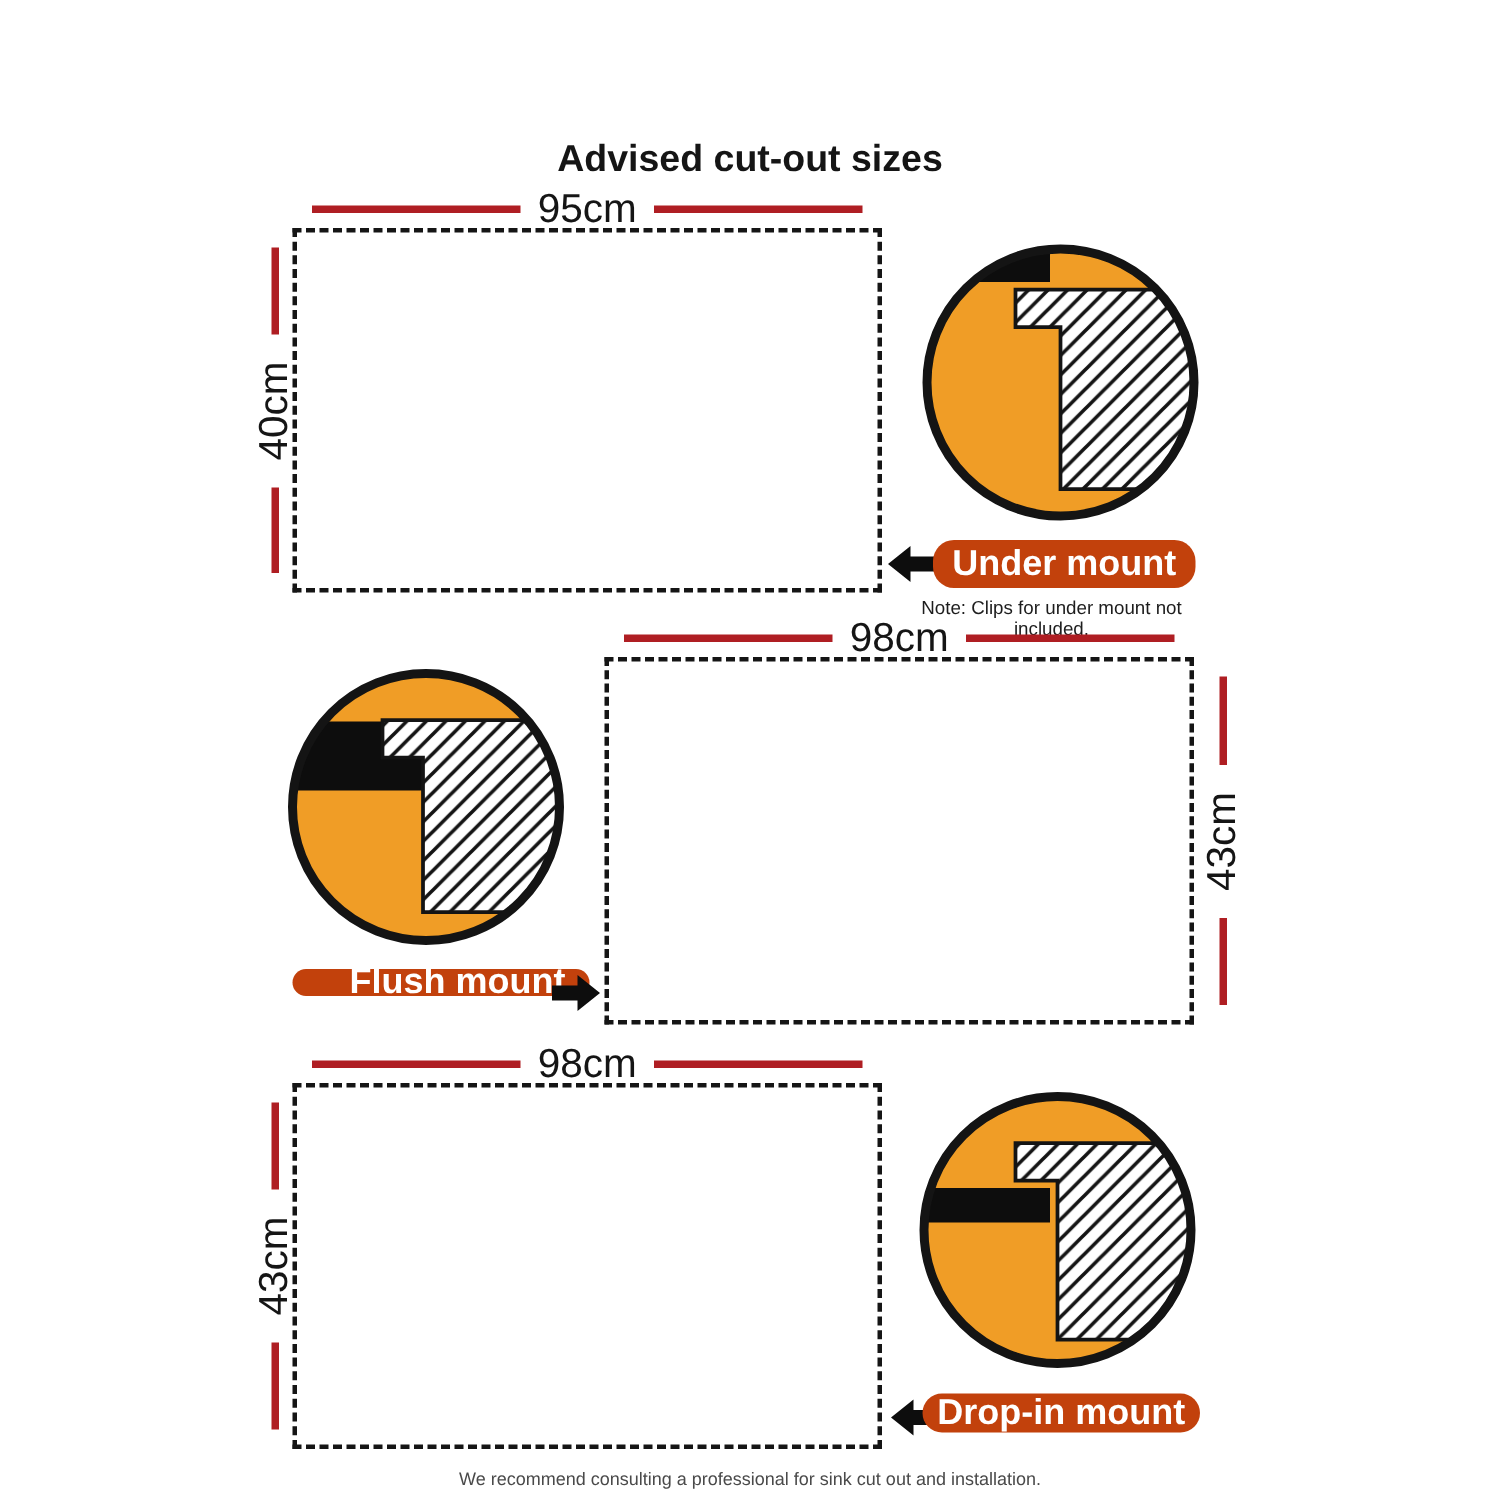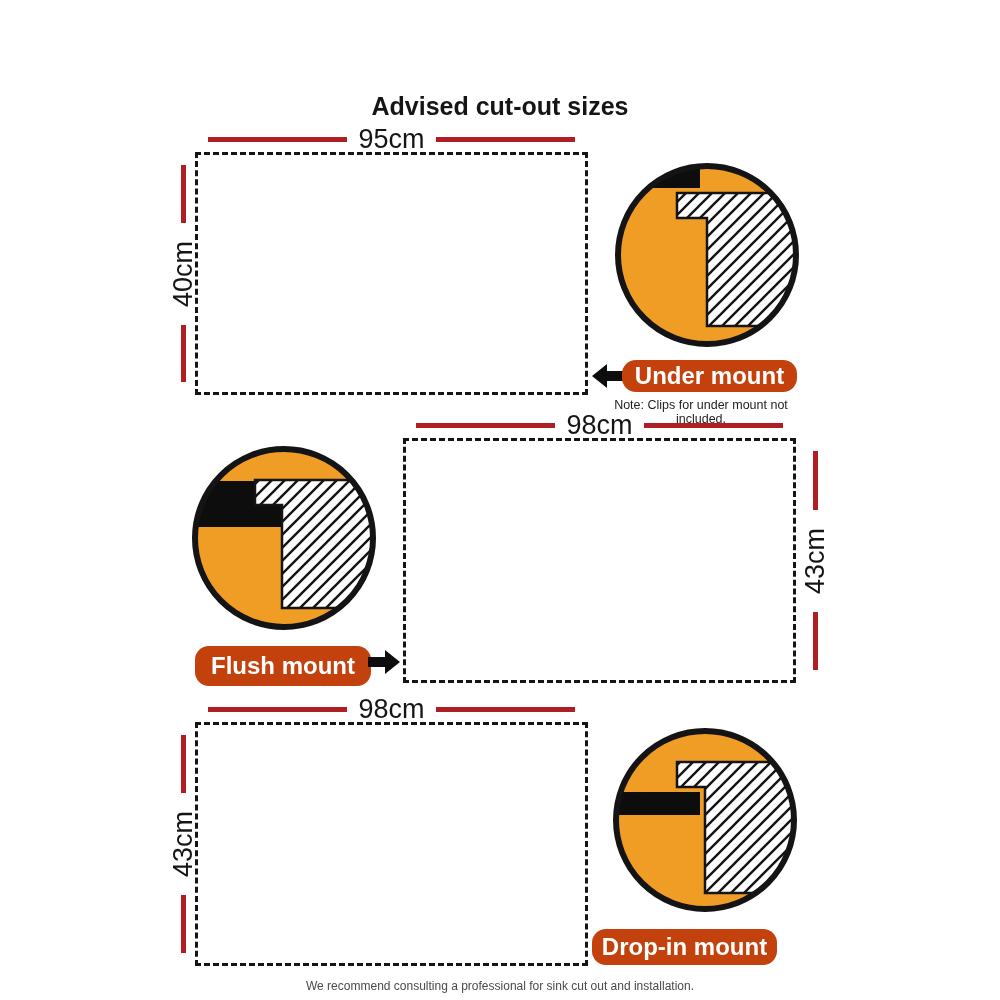--- a/index.html
+++ b/index.html
@@ -37,22 +37,22 @@
 
   .circ{position:absolute;}
   #circ-under{left:607px;top:155px;}
   #circ-flush{left:184px;top:438px;}
   #circ-drop{left:605px;top:720px;}
 
   .pill{position:absolute;background:#c2410c;border-radius:14px;color:#ffffff;
         font-weight:bold;font-size:24px;display:flex;align-items:center;
         justify-content:center;white-space:nowrap;}
   #pill-under{left:622px;top:360px;width:175px;height:32px;}
-  #pill-flush{left:195px;top:646px;width:176px;height:40px;}
-  #pill-drop{left:592px;top:929px;width:185px;height:36px;text-align:center;}
+  #pill-flush{left:195px;top:646px;width:176px;height:18px;padding-left:22px;}
+  #pill-drop{left:615px;top:929px;width:185px;height:26px;text-align:center;}
 
   .arrow{position:absolute;}
   #arrow-under{left:590px;top:361px;}
   #arrow-flush{left:368px;top:647px;}
   #arrow-drop{left:592px;top:930px;}
 
   .note{position:absolute;left:598px;top:398px;width:206px;text-align:center;
         font-size:12.5px;color:#1d1d1d;}
   .footer{position:absolute;left:0;top:979px;width:100%;text-align:center;
           font-size:12px;color:#4a4a4a;}

